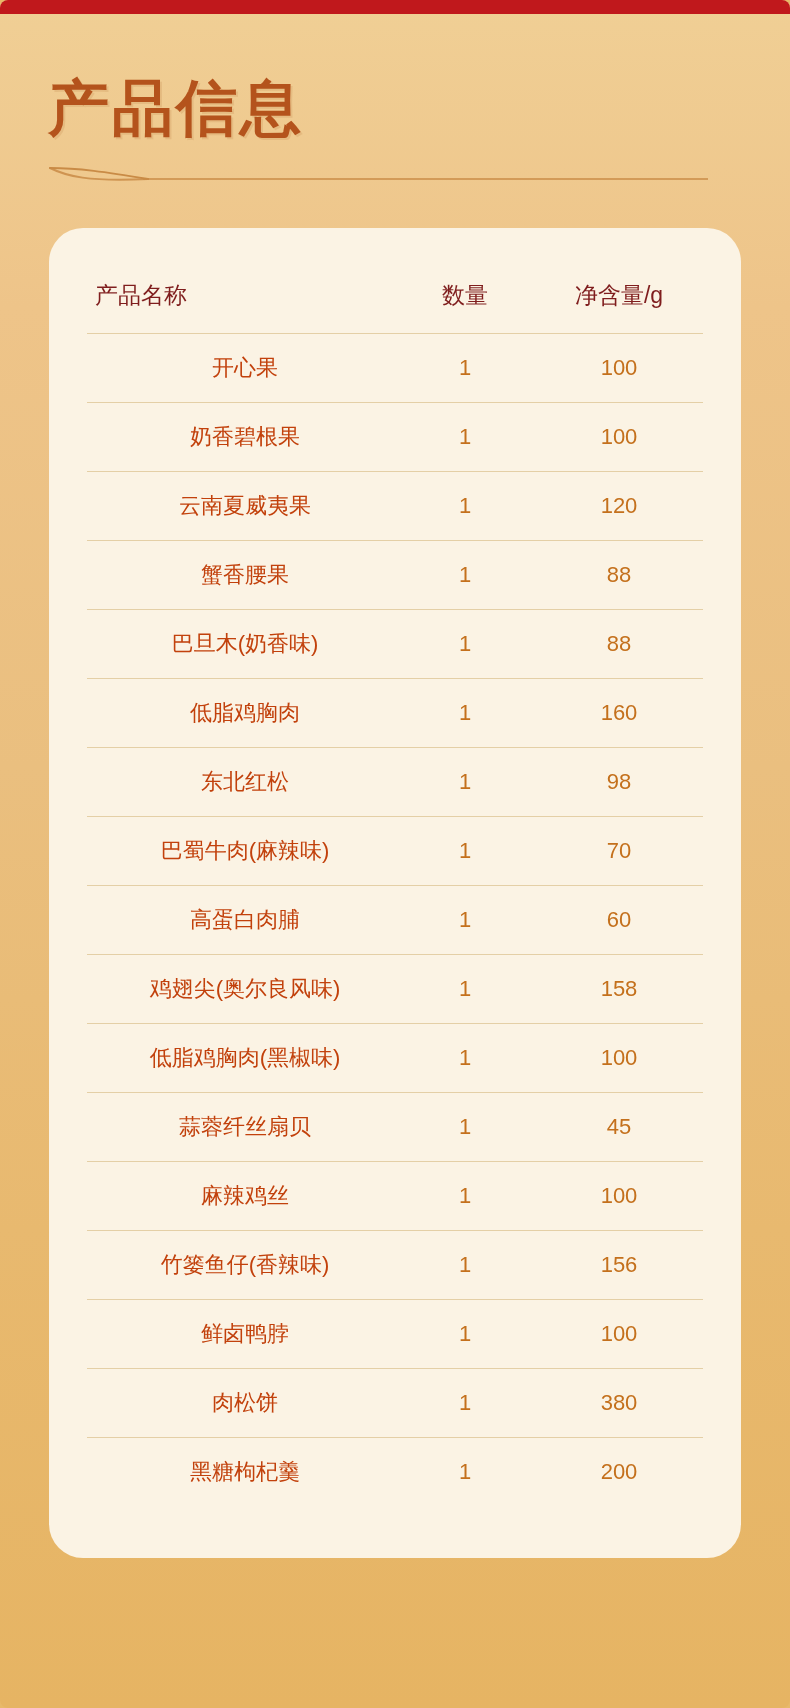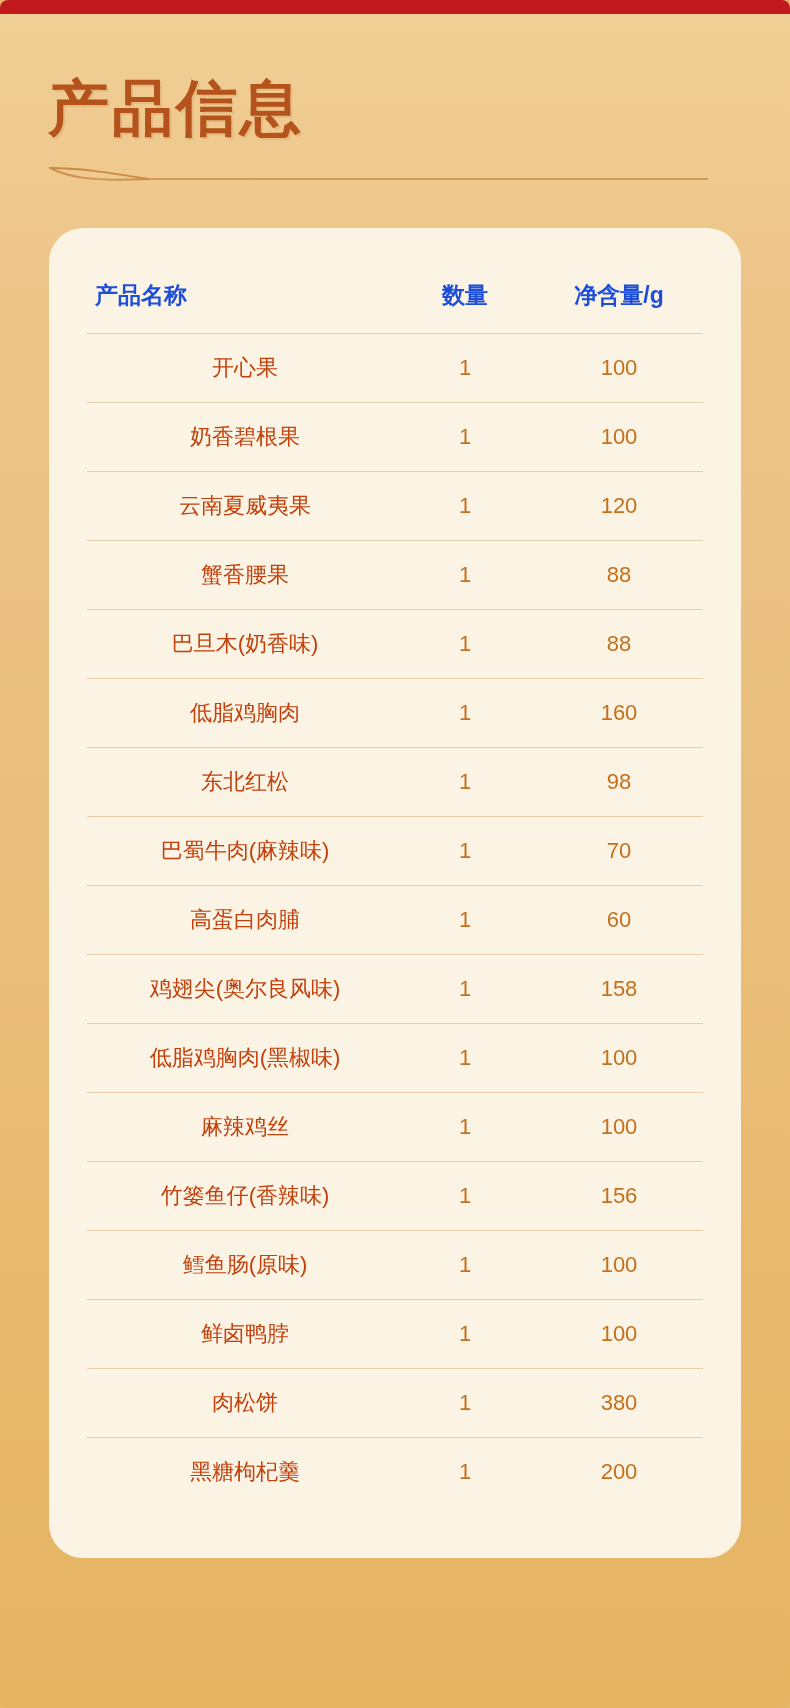--- a/index.html
+++ b/index.html
@@ -89,22 +89,22 @@
 
   table.product-table {
     width: 608px;
     margin: 0 auto;
     border-collapse: collapse;
     table-layout: fixed;
   }
 
   table.product-table th {
     font-size: 23px;
-    font-weight: bold;
-    color: #1d4ed8;
+    font-weight: normal;
+    color: #7f1d1d;
     padding: 8px 0 22px 0;
     text-align: center;
   }
   table.product-table th.col-name {
     text-align: left;
     padding-left: 8px;
     width: 300px;
   }
   table.product-table th.col-qty {
     width: 140px;
@@ -209,33 +209,33 @@
               <td class="col-name">鸡翅尖(奥尔良风味)</td>
               <td class="col-qty">1</td>
               <td class="col-weight">158</td>
             </tr>
             <tr>
               <td class="col-name">低脂鸡胸肉(黑椒味)</td>
               <td class="col-qty">1</td>
               <td class="col-weight">100</td>
             </tr>
             <tr>
+              <td class="col-name">蒜蓉纤丝扇贝</td>
+              <td class="col-qty">1</td>
+              <td class="col-weight">45</td>
+            </tr>
+            <tr>
               <td class="col-name">麻辣鸡丝</td>
               <td class="col-qty">1</td>
               <td class="col-weight">100</td>
             </tr>
             <tr>
               <td class="col-name">竹篓鱼仔(香辣味)</td>
               <td class="col-qty">1</td>
               <td class="col-weight">156</td>
-            </tr>
-            <tr>
-              <td class="col-name">鳕鱼肠(原味)</td>
-              <td class="col-qty">1</td>
-              <td class="col-weight">100</td>
             </tr>
             <tr>
               <td class="col-name">鲜卤鸭脖</td>
               <td class="col-qty">1</td>
               <td class="col-weight">100</td>
             </tr>
             <tr>
               <td class="col-name">肉松饼</td>
               <td class="col-qty">1</td>
               <td class="col-weight">380</td>

